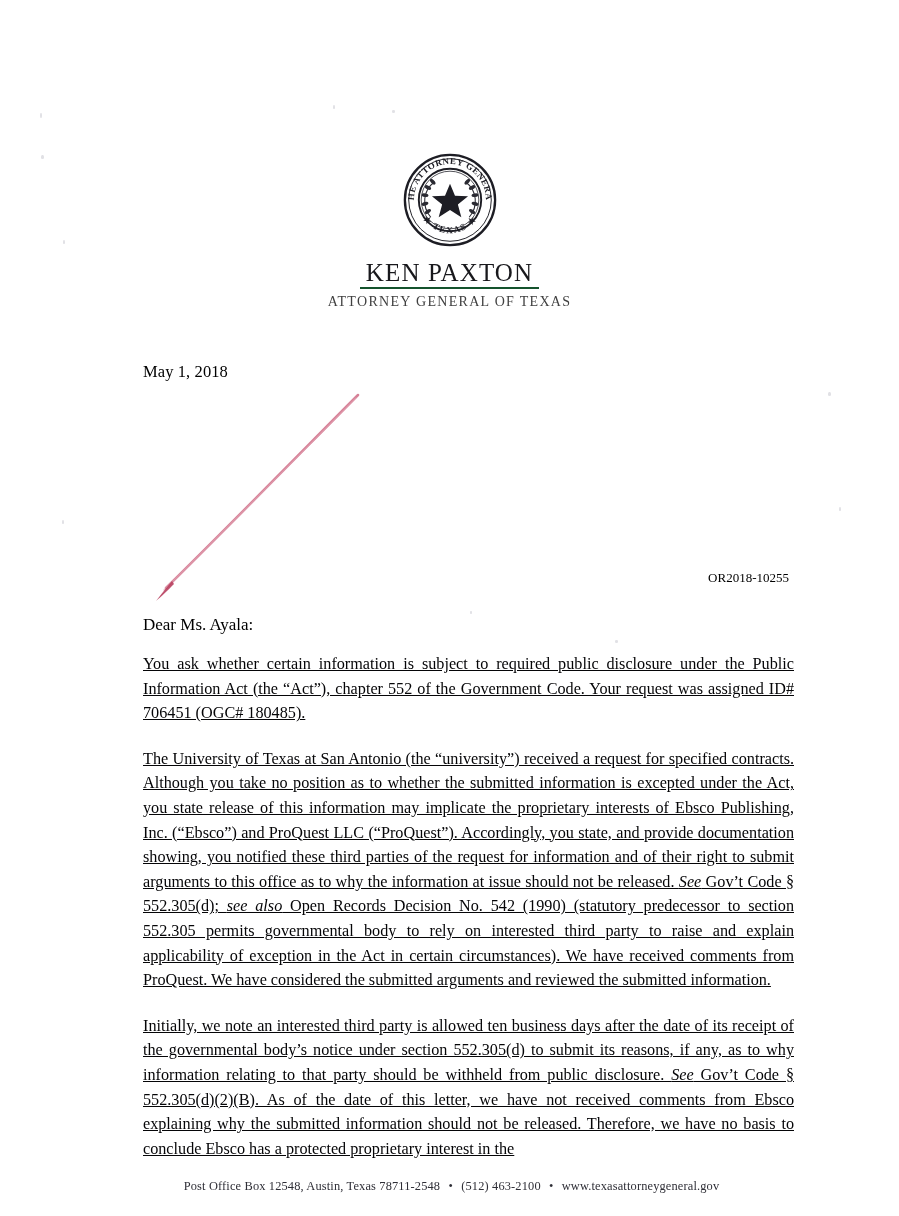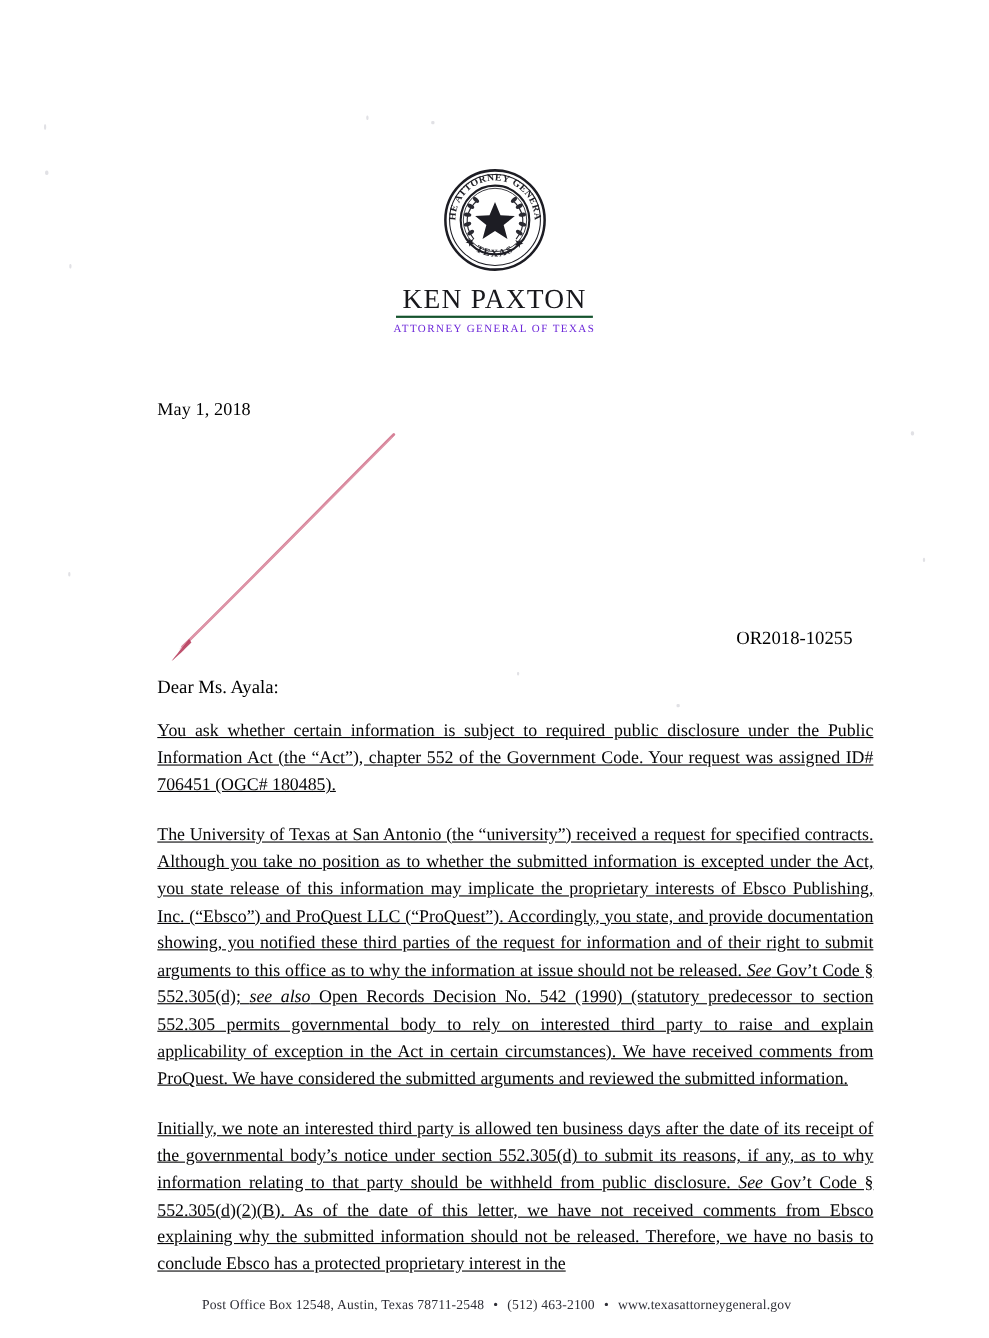--- a/index.html
+++ b/index.html
@@ -51,23 +51,23 @@
     font-size: 25px;
     letter-spacing: 1.1px;
     color: #18181c;
     display: inline-block;
     padding: 0 6px 1px 6px;
     border-bottom: 2px solid #14532d;
     line-height: 1.05;
   }
   .ag-title {
     margin-top: 5px;
-    font-size: 10px;
+    font-size: 14px;
     letter-spacing: 1.3px;
-    color: #6d28d9;
+    color: #404040;
     font-family: "Liberation Serif", "DejaVu Serif", serif;
   }
 
   .date-line {
     position: absolute;
     left: 143px;
     top: 362px;
     font-size: 16.5px;
     letter-spacing: .1px;
   }
@@ -76,23 +76,23 @@
     position: absolute;
     left: 143px;
     top: 465px;
     font-size: 16.5px;
     line-height: 22.4px;
     white-space: pre-line;
   }
 
   .or-number {
     position: absolute;
-    right: 124px;
+    right: 110px;
     top: 570px;
-    font-size: 17px;
+    font-size: 13px;
   }
 
   .salutation {
     position: absolute;
     left: 143px;
     top: 615px;
     font-size: 17px;
   }
 
   .paragraphs {

